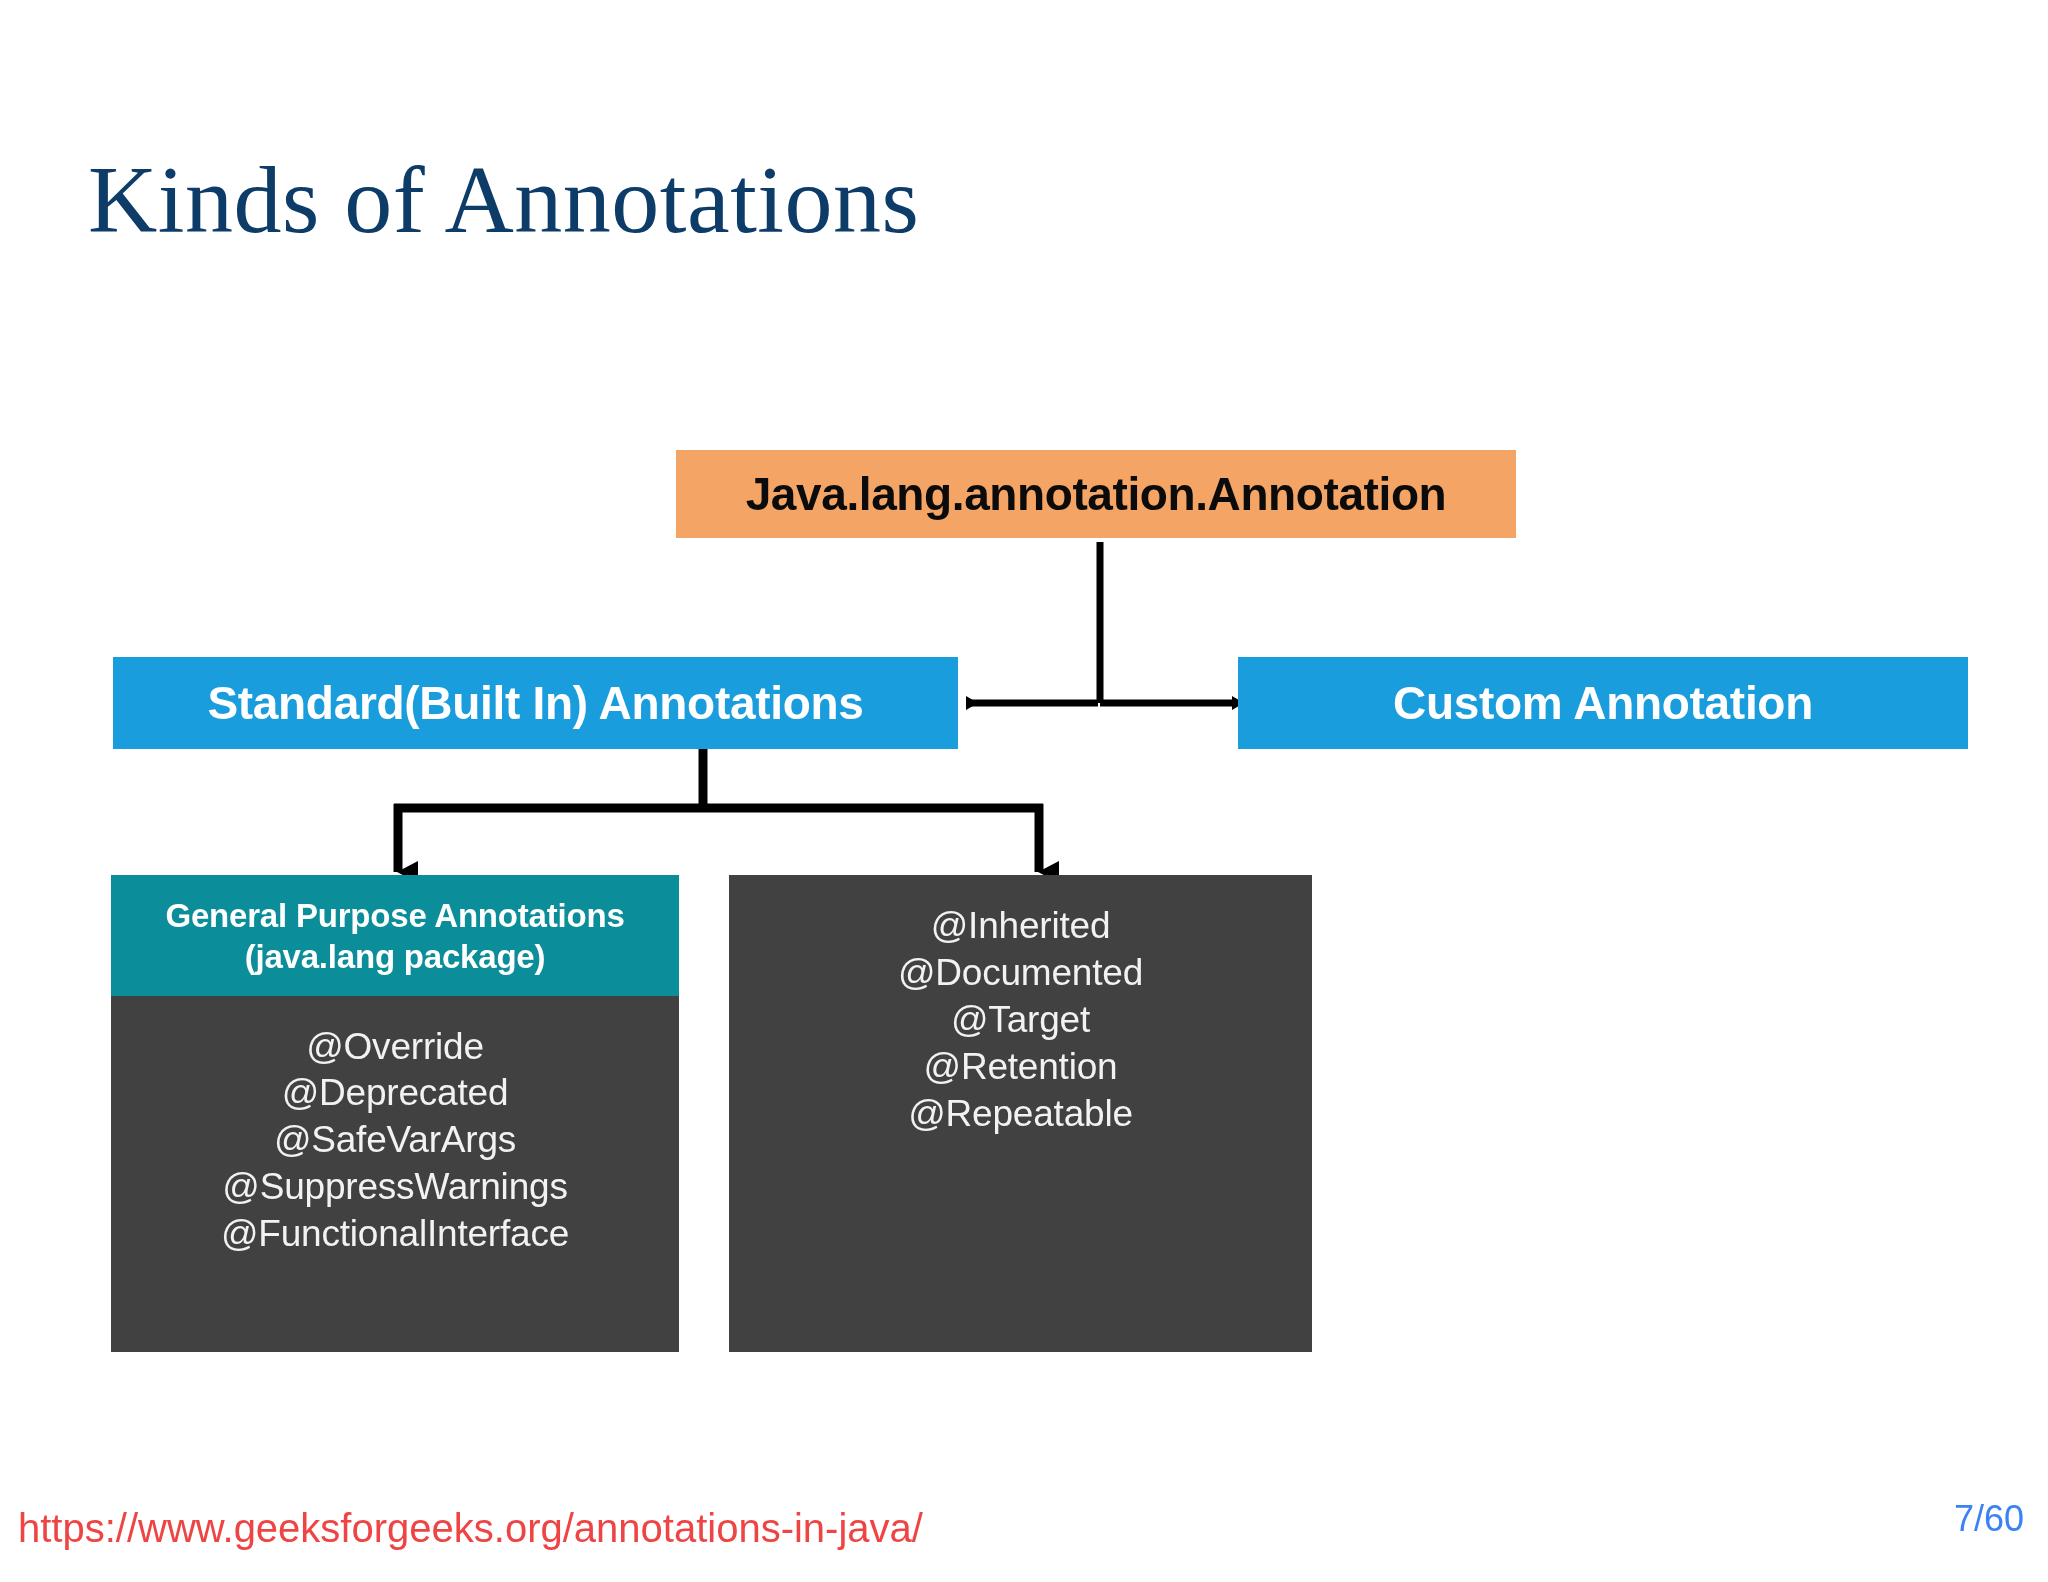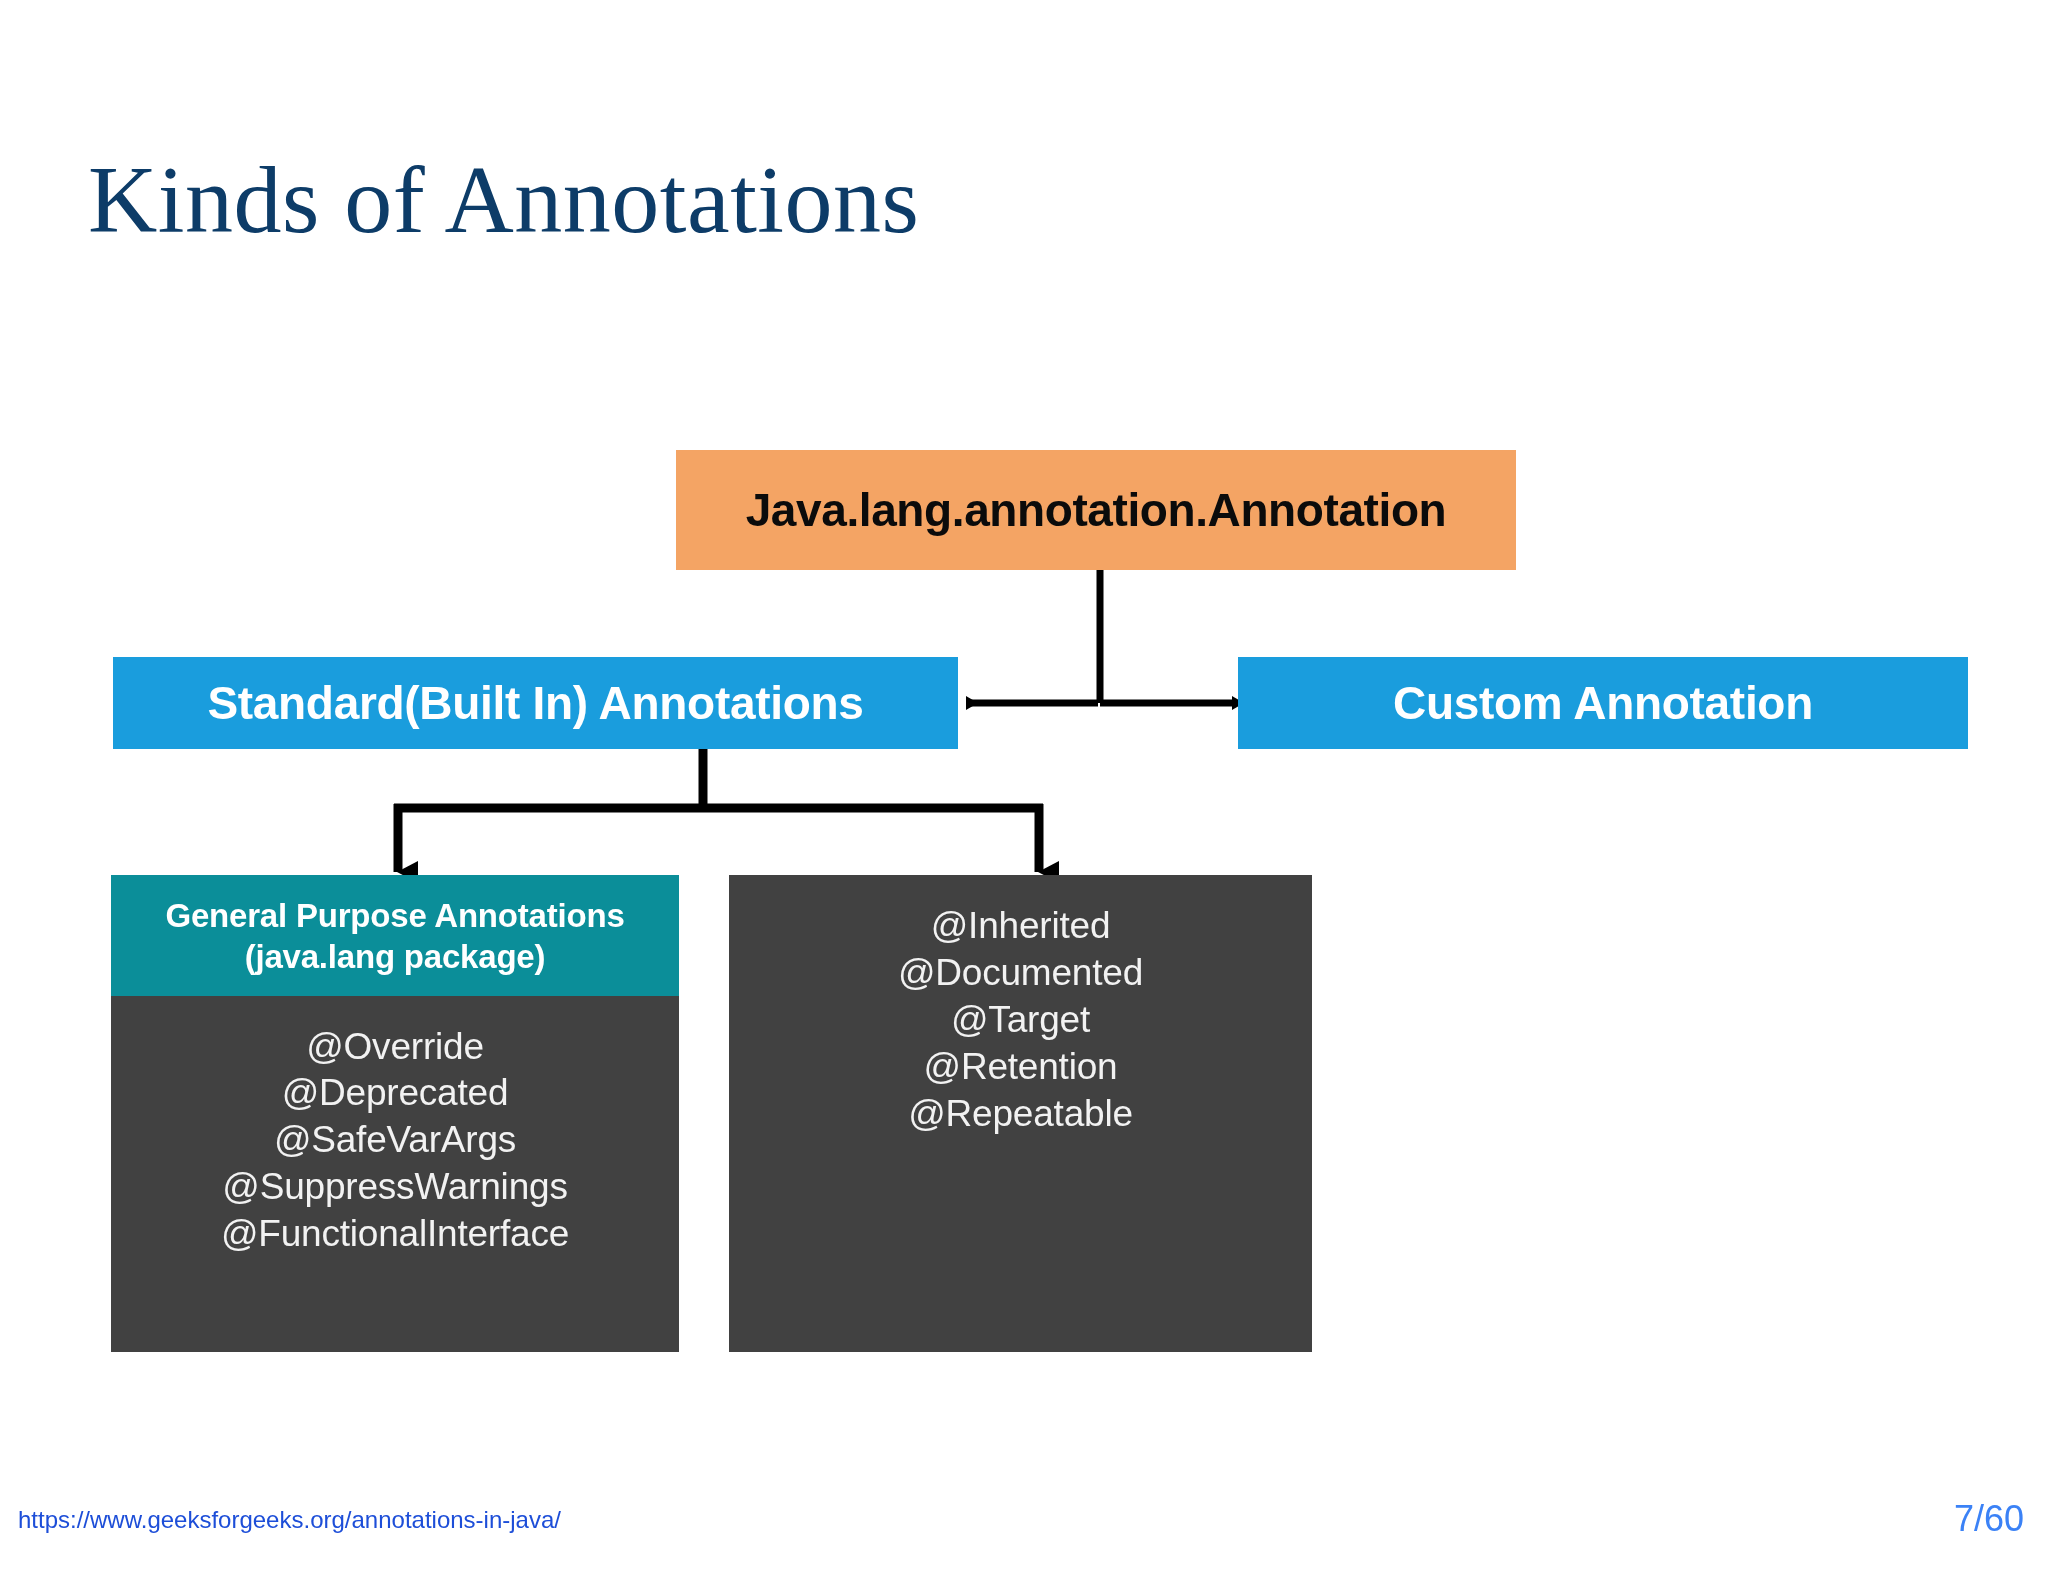--- a/index.html
+++ b/index.html
@@ -53,21 +53,21 @@
     align-items: center;
     justify-content: center;
     text-align: center;
   }
 
   
   #node-root {
     left: 676px;
     top: 450px;
     width: 840px;
-    height: 120px;
+    height: 88px;
     background: #f4a464;
     color: #0b0b0b;
     font-size: 46px;
     font-weight: bold;
     letter-spacing: -0.4px;
   }
 
   
   .node-blue {
     background: #1a9ddd;
@@ -119,22 +119,22 @@
     padding-top: 28px;
     letter-spacing: -0.2px;
   }
   .card-body .item { display: block; }
 
   
   #source-url {
     position: absolute;
     left: 18px;
     top: 1506px;
-    font-size: 24px;
-    color: #1d4ed8;
+    font-size: 40px;
+    color: #ef4444;
     white-space: nowrap;
   }
   #page-number {
     position: absolute;
     right: 24px;
     top: 1498px;
     font-size: 36px;
     color: #3b82f6;
   }
 </style>

